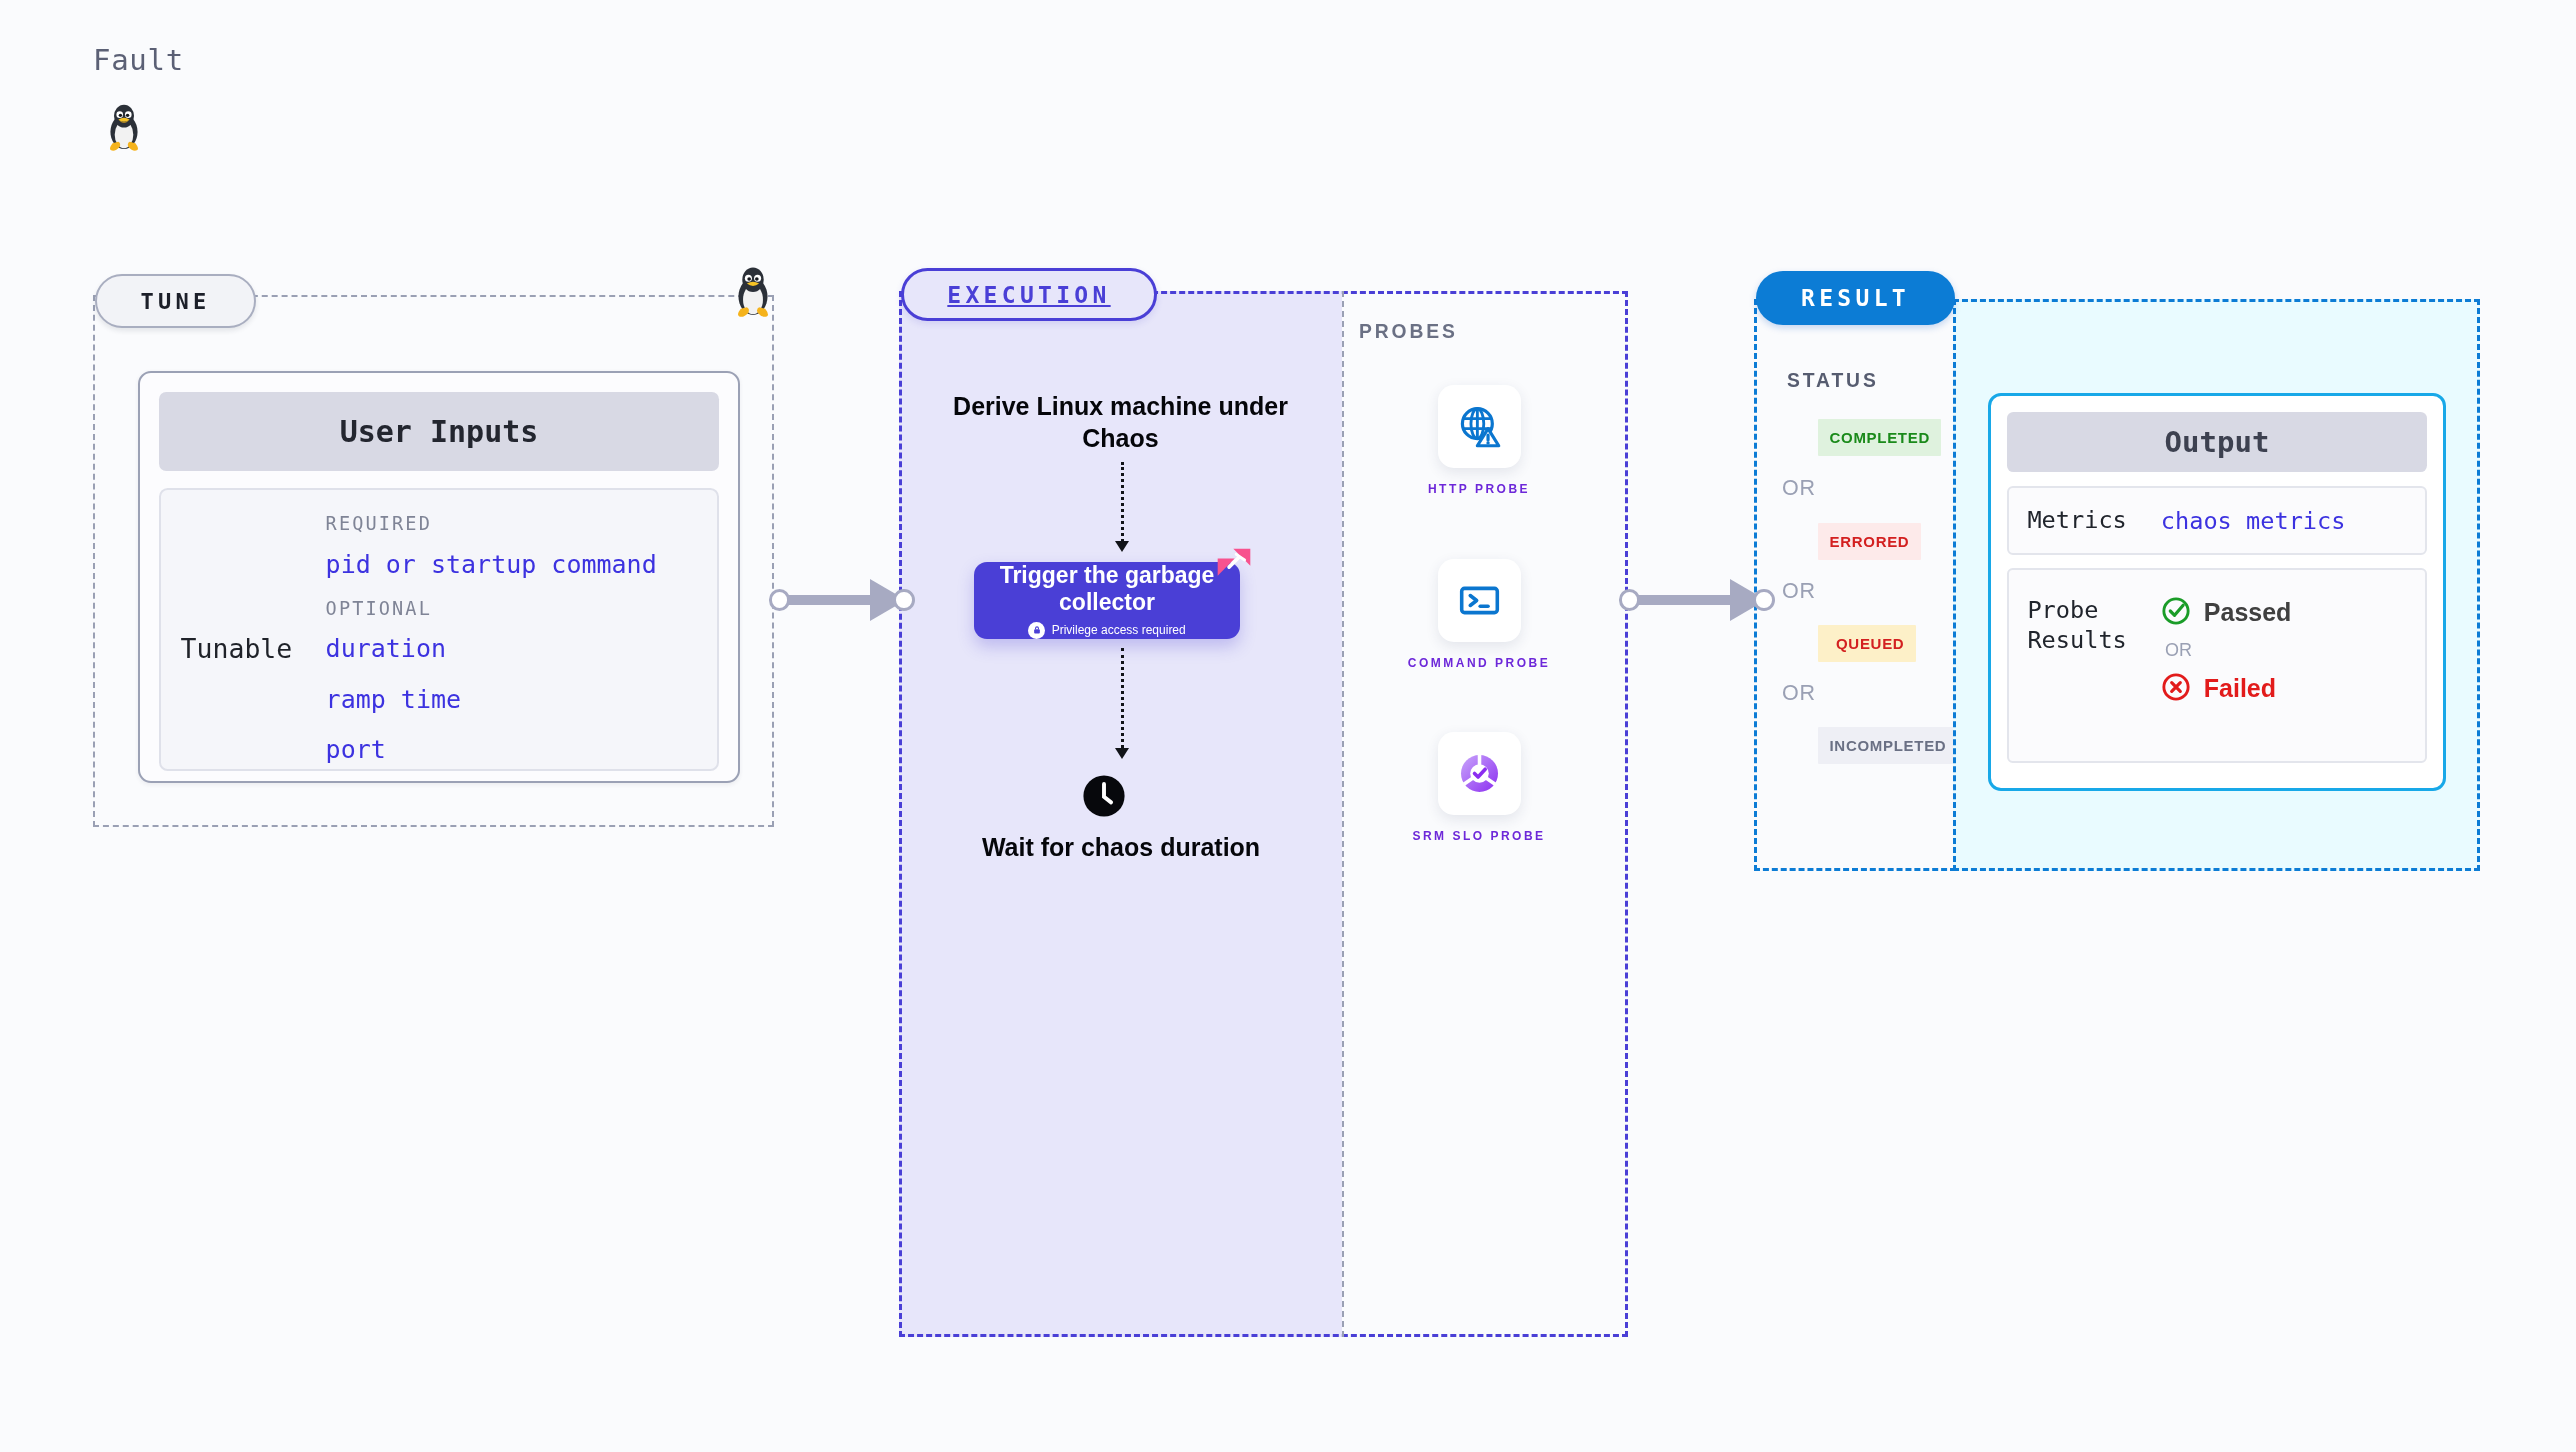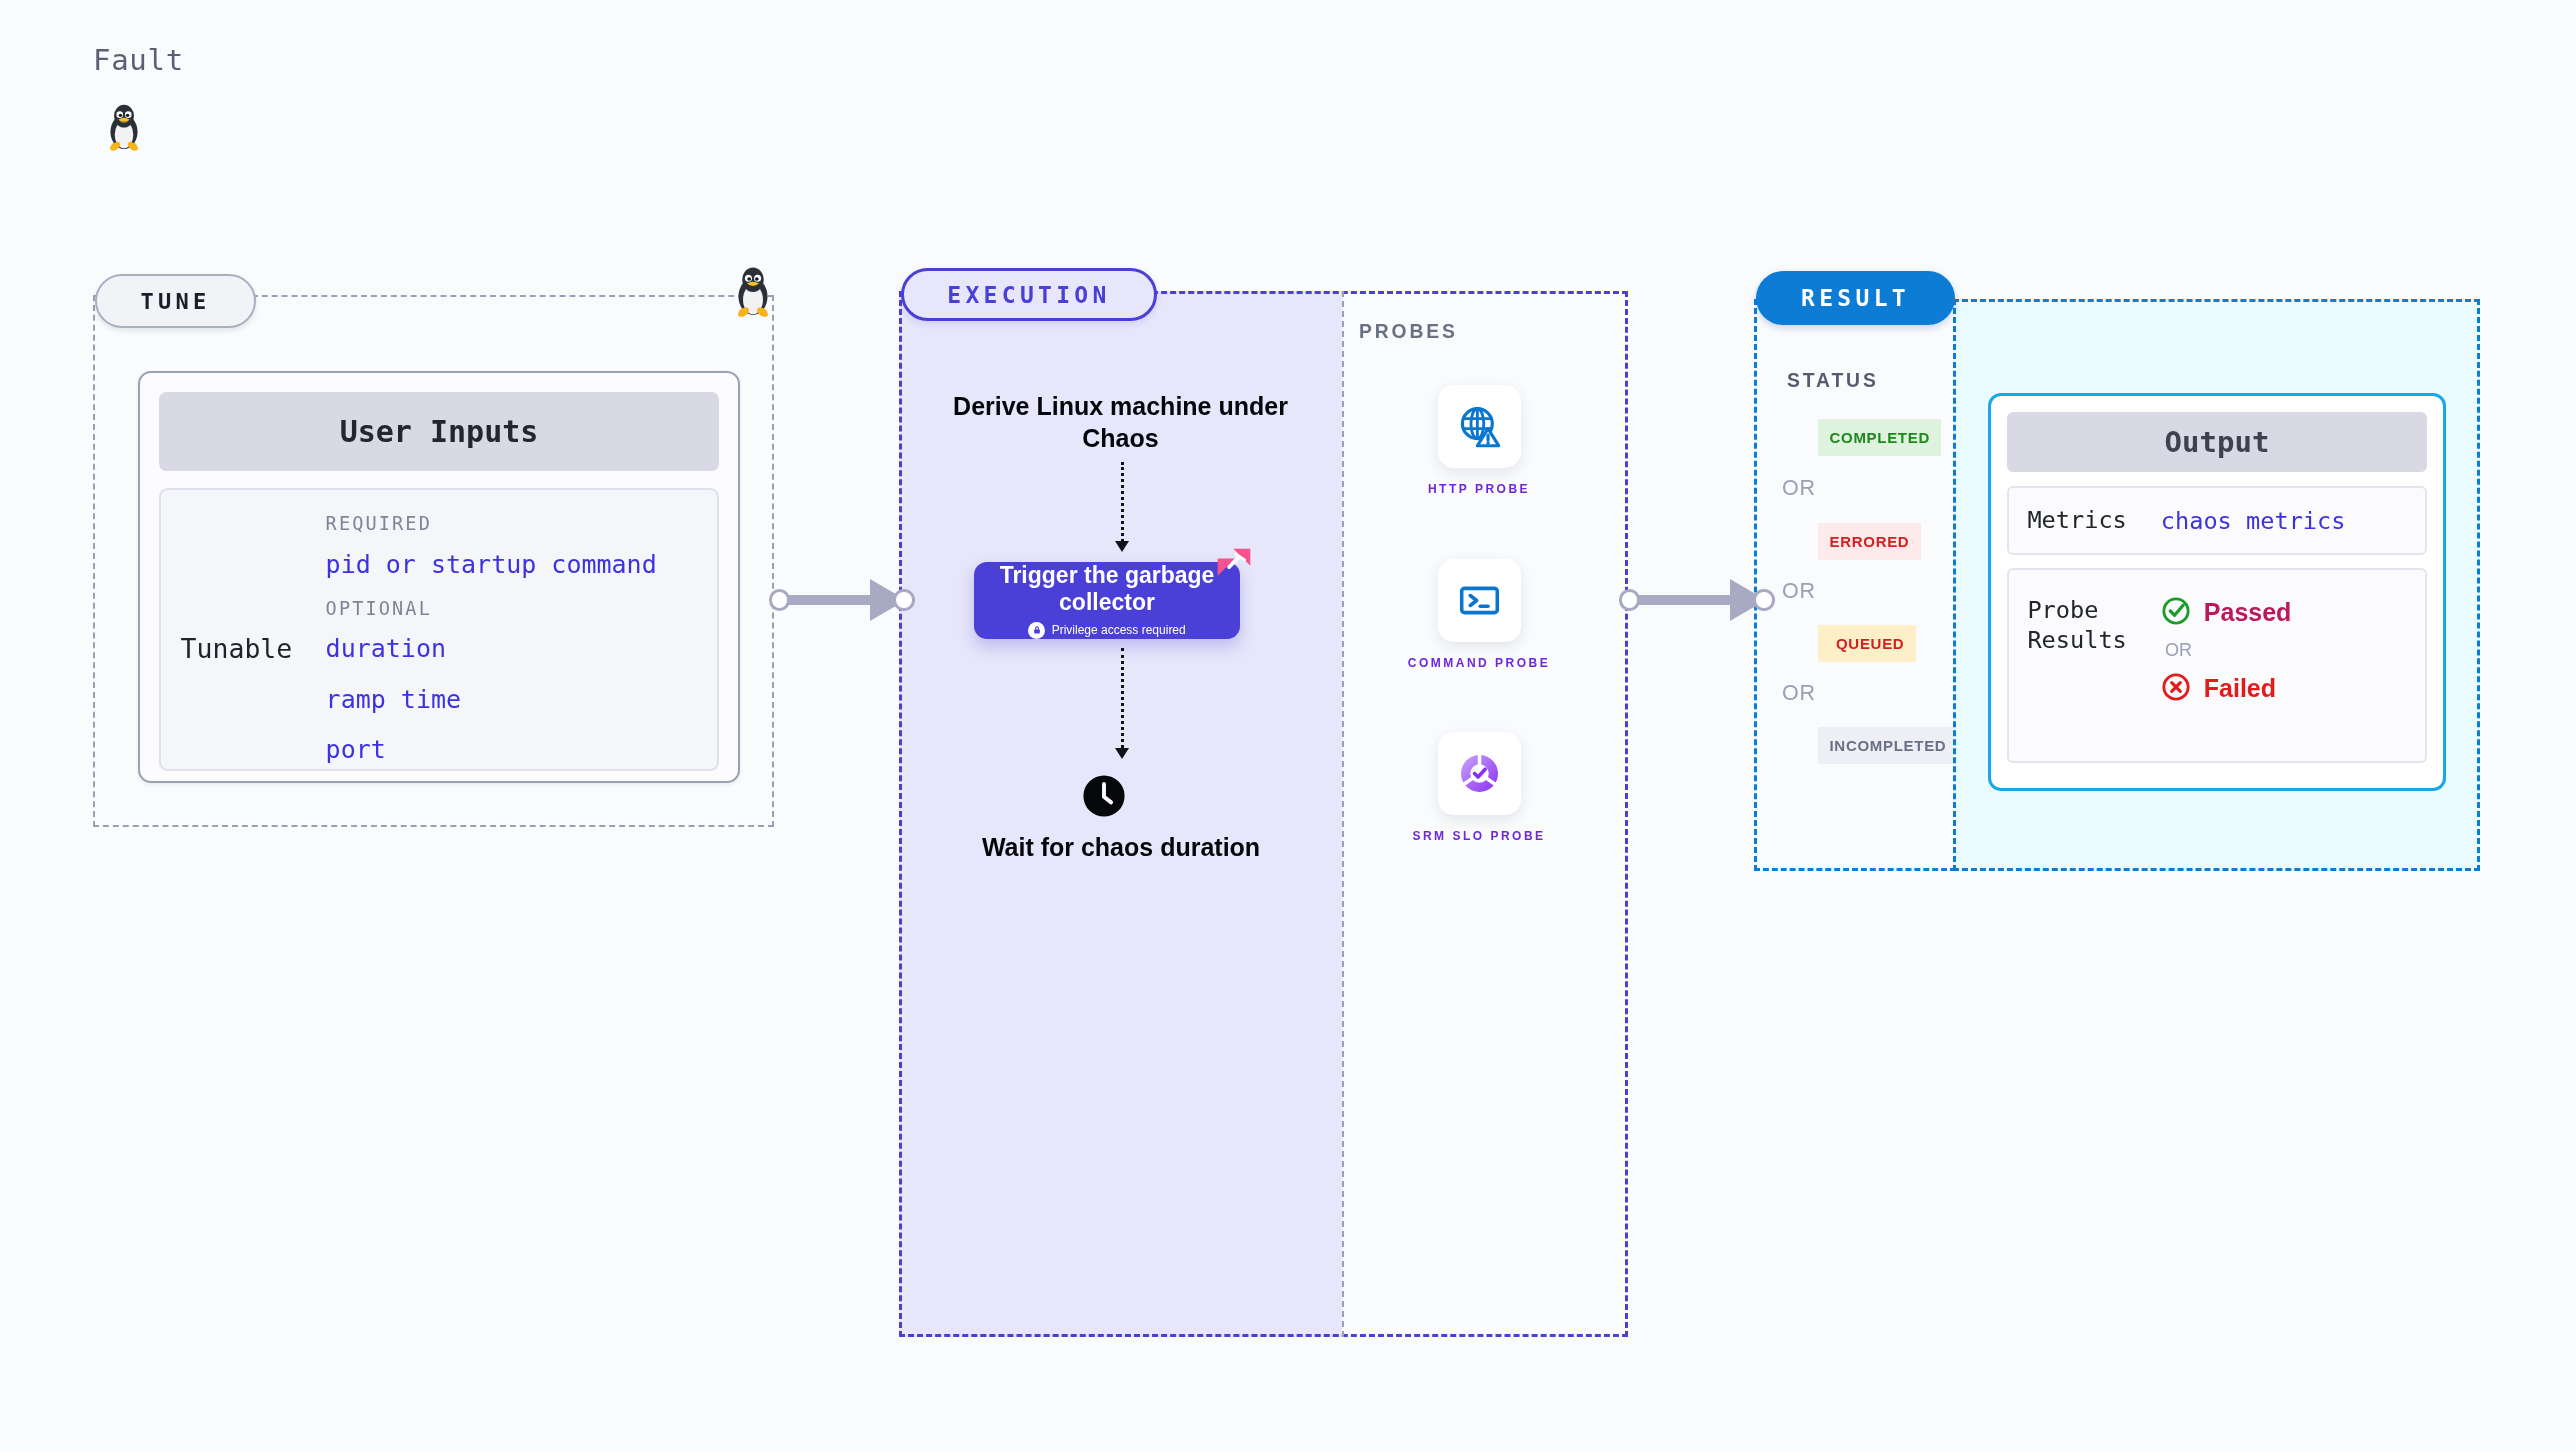--- a/index.html
+++ b/index.html
@@ -82,20 +82,21 @@
     border-left: 2.9px dashed #9aa0b4;
   }
   #probes-fill {
     position: absolute; left: 1345px; top: 291px; width: 284px; height: 1046px;
     background: #fafbfd;
   }
   #exec-badge {
     left: 901px; top: 268px; width: 256px; height: 53px;
     background: #e7e6fa; border: 3.6px solid #4a3fd6; color: #4a3fd6; font-size: 23px;
     box-shadow: 0 2.9px 7.2px rgba(60,50,200,0.12);
+    text-decoration: underline;
   }
   #derive-text {
     position: absolute; left: 938px; top: 390px; width: 365px; text-align: center;
     font-size: 25px; font-weight: 800; color: #05060a; line-height: 1.28;
   }
   .dotted-arrow {
     position: absolute; width: 0; border-left: 3.6px dotted #111318;
   }
   .dotted-arrow .head {
     position: absolute; left: -9.3px; bottom: -4.3px; width: 0; height: 0;
@@ -376,21 +377,21 @@
   <div id="probe-results-row">
     <div class="row-key"><span>Probe Results</span></div>
     <div>
       <div class="result-line">
         <span>
           <svg width="30" height="30" viewBox="0 0 42 42">
             <circle cx="21" cy="21" r="17" fill="none" stroke="#1a9c28" stroke-width="4"></circle>
             <path d="M13 21 L19 27 L31 13" fill="none" stroke="#1a9c28" stroke-width="4.5" stroke-linecap="round" stroke-linejoin="round"></path>
           </svg>
         </span>
-        <span class="result-text" style="color:#be185d;">Passed</span>
+        <span class="result-text" style="color:#404040;">Passed</span>
       </div>
       <div class="or-small">OR</div>
       <div class="result-line">
         <span>
           <svg width="30" height="30" viewBox="0 0 42 42">
             <circle cx="21" cy="21" r="17" fill="none" stroke="#e21b1b" stroke-width="4"></circle>
             <path d="M15 15 L27 27 M27 15 L15 27" stroke="#e21b1b" stroke-width="4.5" stroke-linecap="round"></path>
           </svg>
         </span>
         <span class="result-text" style="color:#e21b1b;">Failed</span>

